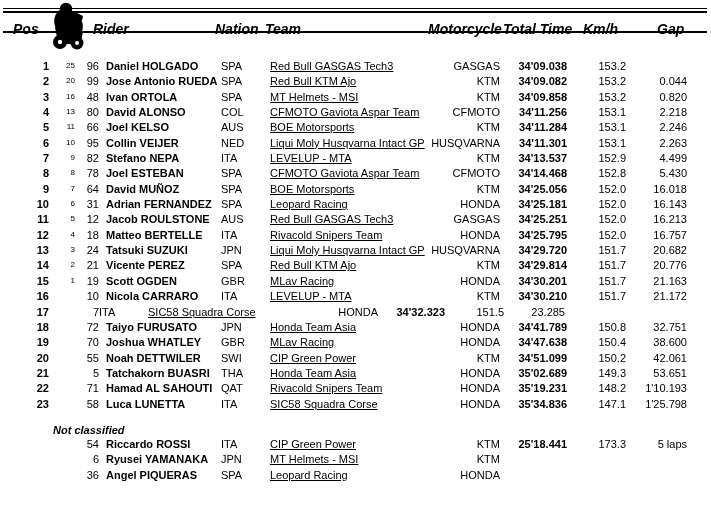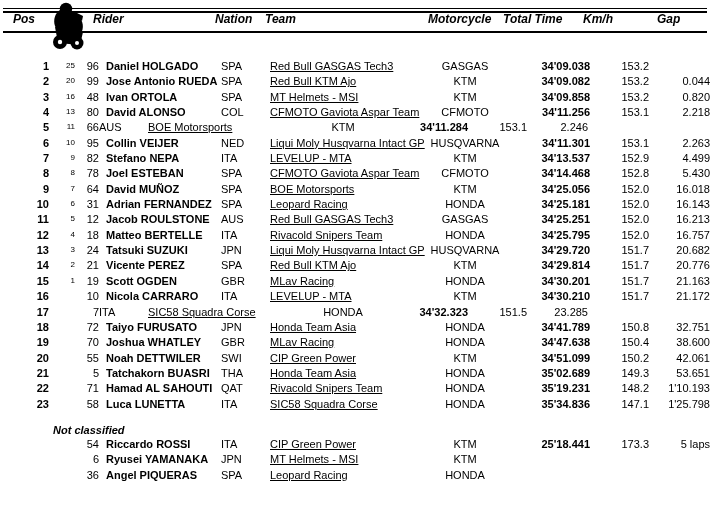--- a/index.html
+++ b/index.html
@@ -8,21 +8,21 @@
     font-family:"Liberation Sans","DejaVu Sans",sans-serif;
     color:#000;overflow:hidden;
   }
   
   .head{position:absolute;top:0;left:0;width:711px;height:52px;}
   .rule{position:absolute;left:3px;right:4px;background:#000;}
   .rule.t1{top:8px;height:1.3px;}
   .rule.t2{top:11.4px;height:1.3px;}
   .rule.b1{top:30.6px;height:2.6px;}
   .hlabel{
-    position:absolute;top:12px;font-size:12px;font-weight:bold;font-style:italic;
+    position:absolute;top:21px;font-size:14px;font-weight:bold;font-style:italic;
     white-space:nowrap;
   }
   .hl-pos{left:13px;}
   .hl-rider{left:93px;}
   .hl-nation{left:215px;}
   .hl-team{left:265px;}
   .hl-moto{left:428px;}
   .hl-time{left:503px;}
   .hl-kmh{left:583px;}
   .hl-gap{left:657px;}
@@ -32,22 +32,22 @@
   #rows{top:60px;}
   #nc-rows{top:438px;}
   .row{display:flex;height:15.35px;align-items:baseline;font-size:11px;white-space:nowrap;}
   .row span{display:block;overflow:visible;}
   .c-pos {width:49px;text-align:right;font-weight:bold;}
   .c-pts {width:26px;text-align:right;font-size:8px;position:relative;top:-2px;}
   .c-num {width:24px;text-align:right;}
   .c-name{width:122px;text-align:left;padding-left:7px;font-weight:bold;box-sizing:border-box;}
   .c-nation{width:42px;text-align:left;}
   .c-team{width:167px;text-align:left;padding-left:7px;box-sizing:border-box;text-decoration:underline;}
-  .c-moto{width:70px;text-align:center;}
-  .c-time{width:90px;text-align:right;font-weight:bold;}
+  .c-moto{width:70px;text-align:right;}
+  .c-time{width:67px;text-align:right;font-weight:bold;}
   .c-kmh{width:59px;text-align:right;}
   .c-gap{width:61px;text-align:right;}
   .nc-label{
     position:absolute;left:10px;top:424px;font-size:11px;
     font-weight:bold;font-style:italic;margin-left:43px;
   }
 </style>
 </head>
 <body>
 
@@ -131,20 +131,21 @@
       <span class="c-moto">CFMOTO</span>
       <span class="c-time">34'11.256</span>
       <span class="c-kmh">153.1</span>
       <span class="c-gap">2.218</span>
     </div>
 
     <div class="row">
       <span class="c-pos">5</span>
       <span class="c-pts">11</span>
       <span class="c-num">66</span>
+      <span class="c-name">Joel KELSO</span>
       <span class="c-nation">AUS</span>
       <span class="c-team">BOE Motorsports</span>
       <span class="c-moto">KTM</span>
       <span class="c-time">34'11.284</span>
       <span class="c-kmh">153.1</span>
       <span class="c-gap">2.246</span>
     </div>
 
     <div class="row">
       <span class="c-pos">6</span>

